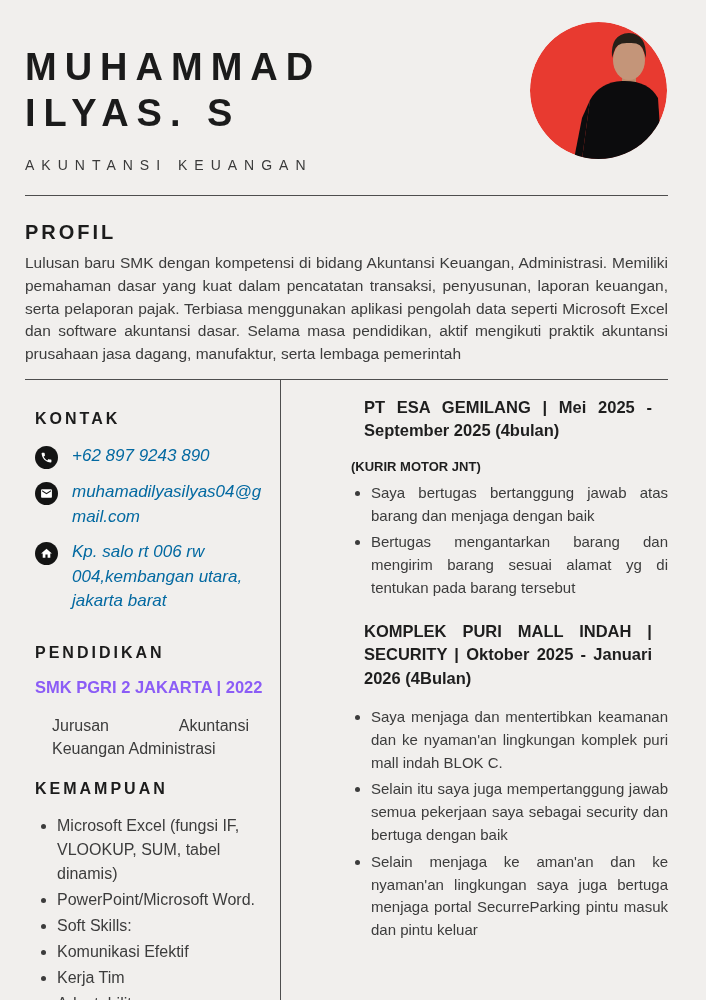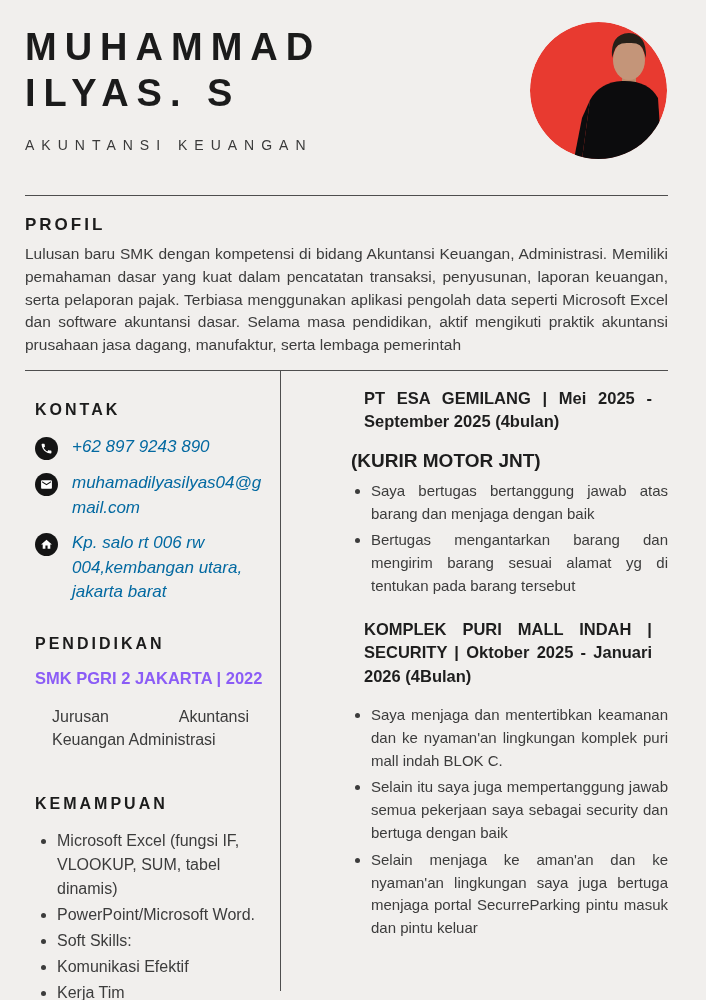--- a/index.html
+++ b/index.html
@@ -4,54 +4,54 @@
 <style>
   html,body{margin:0;padding:0;background:#e8e6e4;}
   .page{
     width:706px;height:1000px;box-sizing:border-box;position:relative;
     background:#f1efed;color:#3d3d3d;overflow:hidden;
     font-family:"Liberation Sans", sans-serif;
     padding:0 38px 0 25px;margin:0 auto;
   }
   
   .header{position:relative;height:195px;}
-  .name{padding-top:24px;font-size:38px;font-weight:800;letter-spacing:8px;
+  .name{padding-top:44px;font-size:38px;font-weight:800;letter-spacing:8px;
         line-height:1.22;color:#1b1b1b;}
   .subtitle{margin-top:20px;font-size:14px;letter-spacing:7px;color:#3a3a3a;font-weight:500;}
   .photo{position:absolute;top:22px;right:1px;width:137px;height:137px;
          border-radius:50%;overflow:hidden;}
   .photo svg{display:block;width:100%;height:100%;}
   .rule{border:none;border-top:1.7px solid #4e4e4e;margin:0;}
   
   .profil{padding:13px 0 13px;}
-  .h-section{font-size:17px;font-weight:800;letter-spacing:3px;color:#1c1c1c;margin:6px 0 8px;}
+  .h-section{font-size:20px;font-weight:800;letter-spacing:3px;color:#1c1c1c;margin:12px 0 8px;}
   .profil p{margin:0;font-size:15.5px;line-height:1.47;text-align:justify;color:#3c3c3c;}
   
   .columns{display:flex;align-items:stretch;gap:27px;}
   .col-left{width:256px;flex:none;box-sizing:border-box;height:620px;
             border-right:1.8px solid #4e4e4e;padding:0 14px 0 10px;}
   .col-right{flex:1;padding-left:40px;box-sizing:border-box;}
   .h-sub{font-size:16px;font-weight:800;letter-spacing:3px;color:#1c1c1c;margin:30px 0 16px;}
   
   .contact-row{display:flex;margin-bottom:11px;}
   .icon-circle{width:23px;height:23px;border-radius:50%;background:#141414;flex:none;
                display:flex;align-items:center;justify-content:center;margin-top:2px;}
   .icon-circle svg{width:13px;height:13px;fill:#ffffff;}
   .contact-text{margin-left:14px;font-size:17px;line-height:1.45;color:#0369a1;font-style:italic;}
   .break-email{word-break:break-all;}
   
   .school{font-size:16.5px;font-weight:800;color:#8b5cf6;margin:0 0 16px;}
   .major{font-size:16px;line-height:1.45;text-align:justify;margin:17px;color:#3c3c3c;}
-  .h-kemampuan{margin-top:44px;}
+  .h-kemampuan{margin-top:20px;}
   ul.skills{margin:0;padding-left:22px;font-size:16px;line-height:1.5;color:#3c3c3c;}
   ul.skills li{margin-bottom:2px;}
   
   .job-title{font-size:16.5px;font-weight:700;color:#1e1e1e;text-align:justify;
              line-height:1.42;margin:16px;}
-  .job-sub{font-size:19px;font-weight:800;color:#1e1e1e;margin:2px 0 0 3px;}
+  .job-sub{font-size:13px;font-weight:800;color:#1e1e1e;margin:2px 0 0 3px;}
   ul.bullets{margin:8px 0 20px;padding-left:23px;font-size:15px;line-height:1.52;
              text-align:justify;color:#3c3c3c;}
   ul.bullets li{margin-bottom:4px;}
   .job2{margin-top:18px;}
 </style>
 </head>
 <body>
 
 <div class="page">
 

